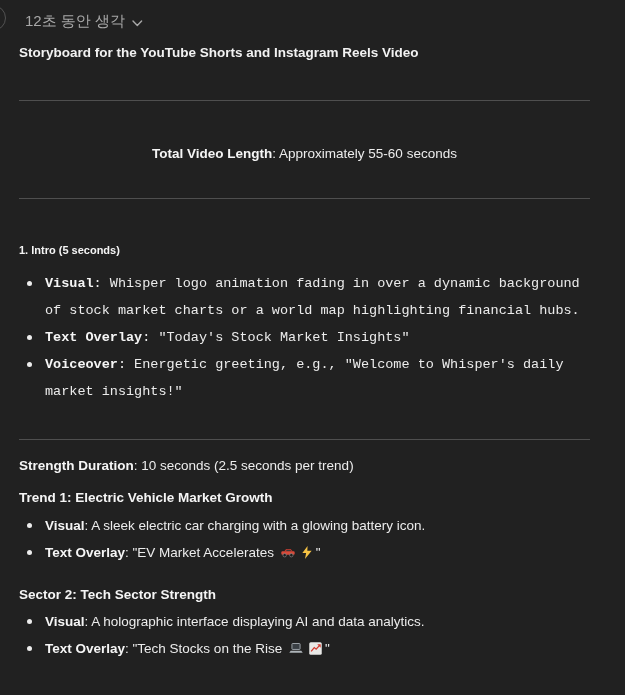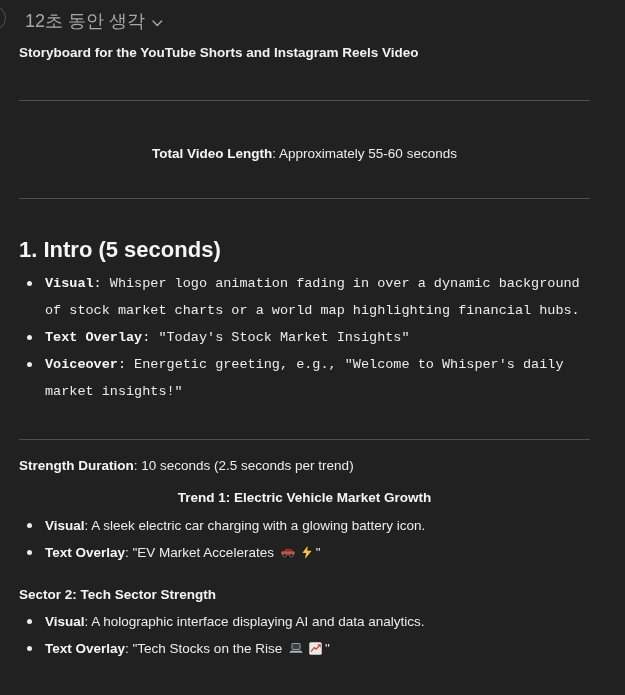--- a/index.html
+++ b/index.html
@@ -24,21 +24,21 @@
     border: 1px solid #525252;
     border-radius: 50%;
   }
   .thought-row {
     display: inline-flex;
     align-items: center;
     gap: 7px;
     height: 18px;
     margin-left: 6px;
     color: #a8a8a8;
-    font-size: 18px;
+    font-size: 15px;
     cursor: pointer;
   }
   .doc-title {
     margin-top: 13px;
     font-weight: 700;
     line-height: 20px;
     color: #f2f2f2;
   }
   hr.div {
     border: none;
@@ -46,30 +46,30 @@
     height: 0;
   }
   .hr1 { margin-top: 37px; }
   .hr2 { margin-top: 33px; }
   .hr3 { margin-top: 34px; }
   .kv { line-height: 22px; }
   .kv-total { margin-top: 42px; text-align: center; }
   .kv-segment { margin-top: 15px; }
   strong, h3, h4 { color: #f5f5f5; font-weight: 700; }
   h3.sec {
-    font-size: 22px;
+    font-size: 11px;
     line-height: 24px;
   }
   .h3-intro { margin-top: 39px; }
   .h3-trends { margin-top: 34px; }
   h4.sub {
     font-size: 13.5px;
     line-height: 20px;
   }
-  .h4-t1 { margin-top: 11px; text-align: center; }
+  .h4-t1 { margin-top: 11px; }
   .h4-t2 { margin-top: 16px; }
   ul.blist {
     list-style: none;
   }
   .ul1 { margin-top: 8px; font-family: Liberation Mono, monospace; }
   .ul2 { margin-top: 4px; }
   .ul3 { margin-top: 3px; }
   ul.blist li {
     position: relative;
     padding-left: 26px;

